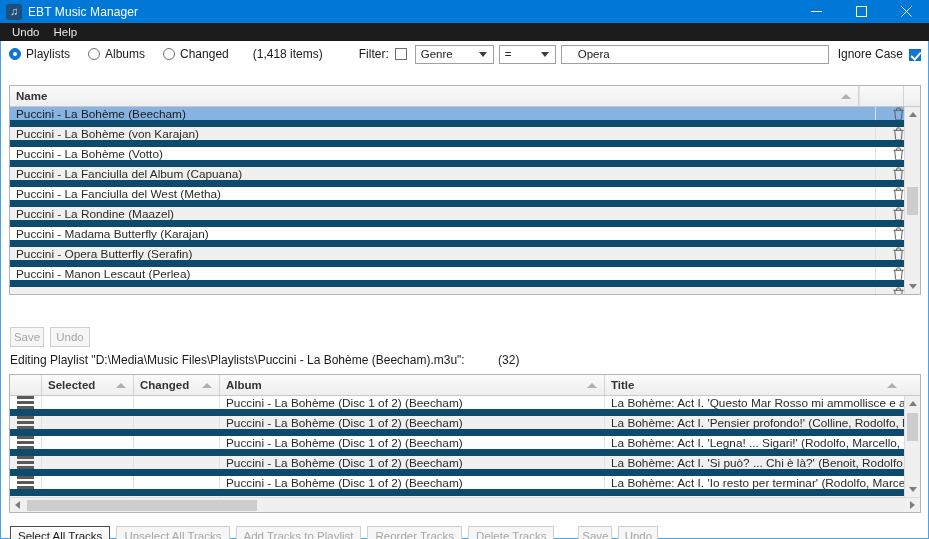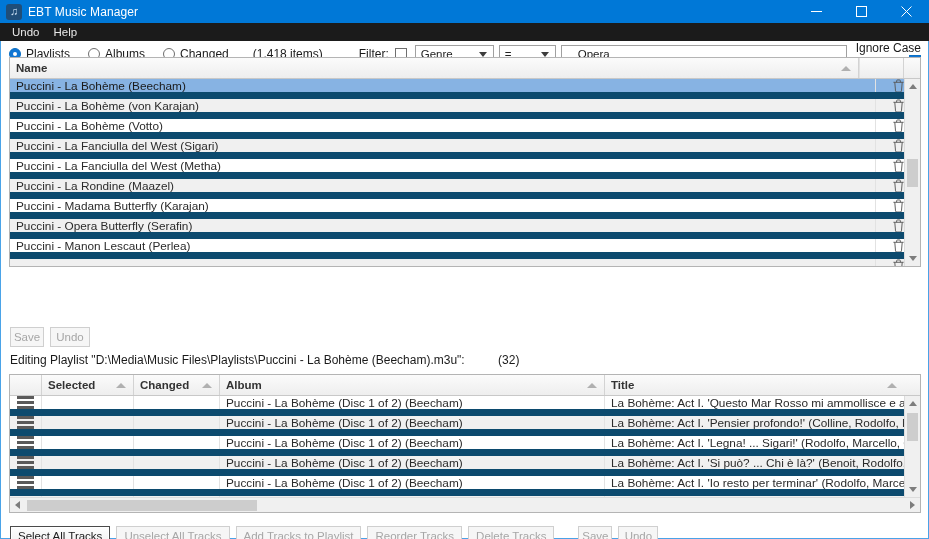--- a/index.html
+++ b/index.html
@@ -191,21 +191,20 @@
     align-items: center;
     font-size: 11.5px;
     color: #1a1a1a;
     min-width: 0;
   }
   .ignore-case {
     display: flex;
     align-items: flex-end;
     margin-left: 9px;
     white-space: nowrap;
-    flex-direction: column;
   }
   .ignore-case .checkbox { margin-left: 6px; }
 
   
   .grid {
     border: 1px solid #b4b4b4;
     box-sizing: border-box;
     background: #ffffff;
     position: relative;
     overflow: hidden;
@@ -259,21 +258,21 @@
     height: 100%;
     display: flex;
     align-items: center;
     box-sizing: border-box;
     padding: 0 6px;
     overflow: hidden;
     white-space: nowrap;
   }
 
   
-  #grid-playlists { position: absolute; left: 8px; right: 7px; top: 16px; height: 210px; }
+  #grid-playlists { position: absolute; left: 8px; right: 7px; top: 44px; height: 210px; }
   .col-name  { flex: 1 1 auto; min-width: 0; }
   .col-trash { width: 45px; flex: 0 0 45px; justify-content: center; border-left: 1px solid #e2e2e2; }
   .col-pad   { width: 16px; flex: 0 0 16px; }
   .trash-icon { width: 13px; height: 14px; display:block; }
 
   
   .vscroll {
     position: absolute;
     top: 21px; right: 0; bottom: 0;
     width: 16px;
@@ -513,21 +512,21 @@
         </div>
         <div class="grow">
           <div class="gcell col-name">Puccini - La Bohème (Votto)</div>
           <div class="gcell col-trash">
             <svg class="trash-icon" viewBox="0 0 14 15">
                 <path d="M1.5 3.5h11M5 3.5V2a1 1 0 0 1 1-1h2a1 1 0 0 1 1 1v1.5M3 3.5l.8 9.2A1.4 1.4 0 0 0 5.2 14h3.6a1.4 1.4 0 0 0 1.4-1.3l.8-9.2" fill="none" stroke="#555" stroke-width="1"></path>
               </svg>
           </div>
         </div>
         <div class="grow alt">
-          <div class="gcell col-name">Puccini - La Fanciulla del West (Sigari)</div>
+          <div class="gcell col-name">Puccini - La Fanciulla del Album (Capuana)</div>
           <div class="gcell col-trash">
             <svg class="trash-icon" viewBox="0 0 14 15">
                 <path d="M1.5 3.5h11M5 3.5V2a1 1 0 0 1 1-1h2a1 1 0 0 1 1 1v1.5M3 3.5l.8 9.2A1.4 1.4 0 0 0 5.2 14h3.6a1.4 1.4 0 0 0 1.4-1.3l.8-9.2" fill="none" stroke="#555" stroke-width="1"></path>
               </svg>
           </div>
         </div>
         <div class="grow">
           <div class="gcell col-name">Puccini - La Fanciulla del West (Metha)</div>
           <div class="gcell col-trash">
             <svg class="trash-icon" viewBox="0 0 14 15">

